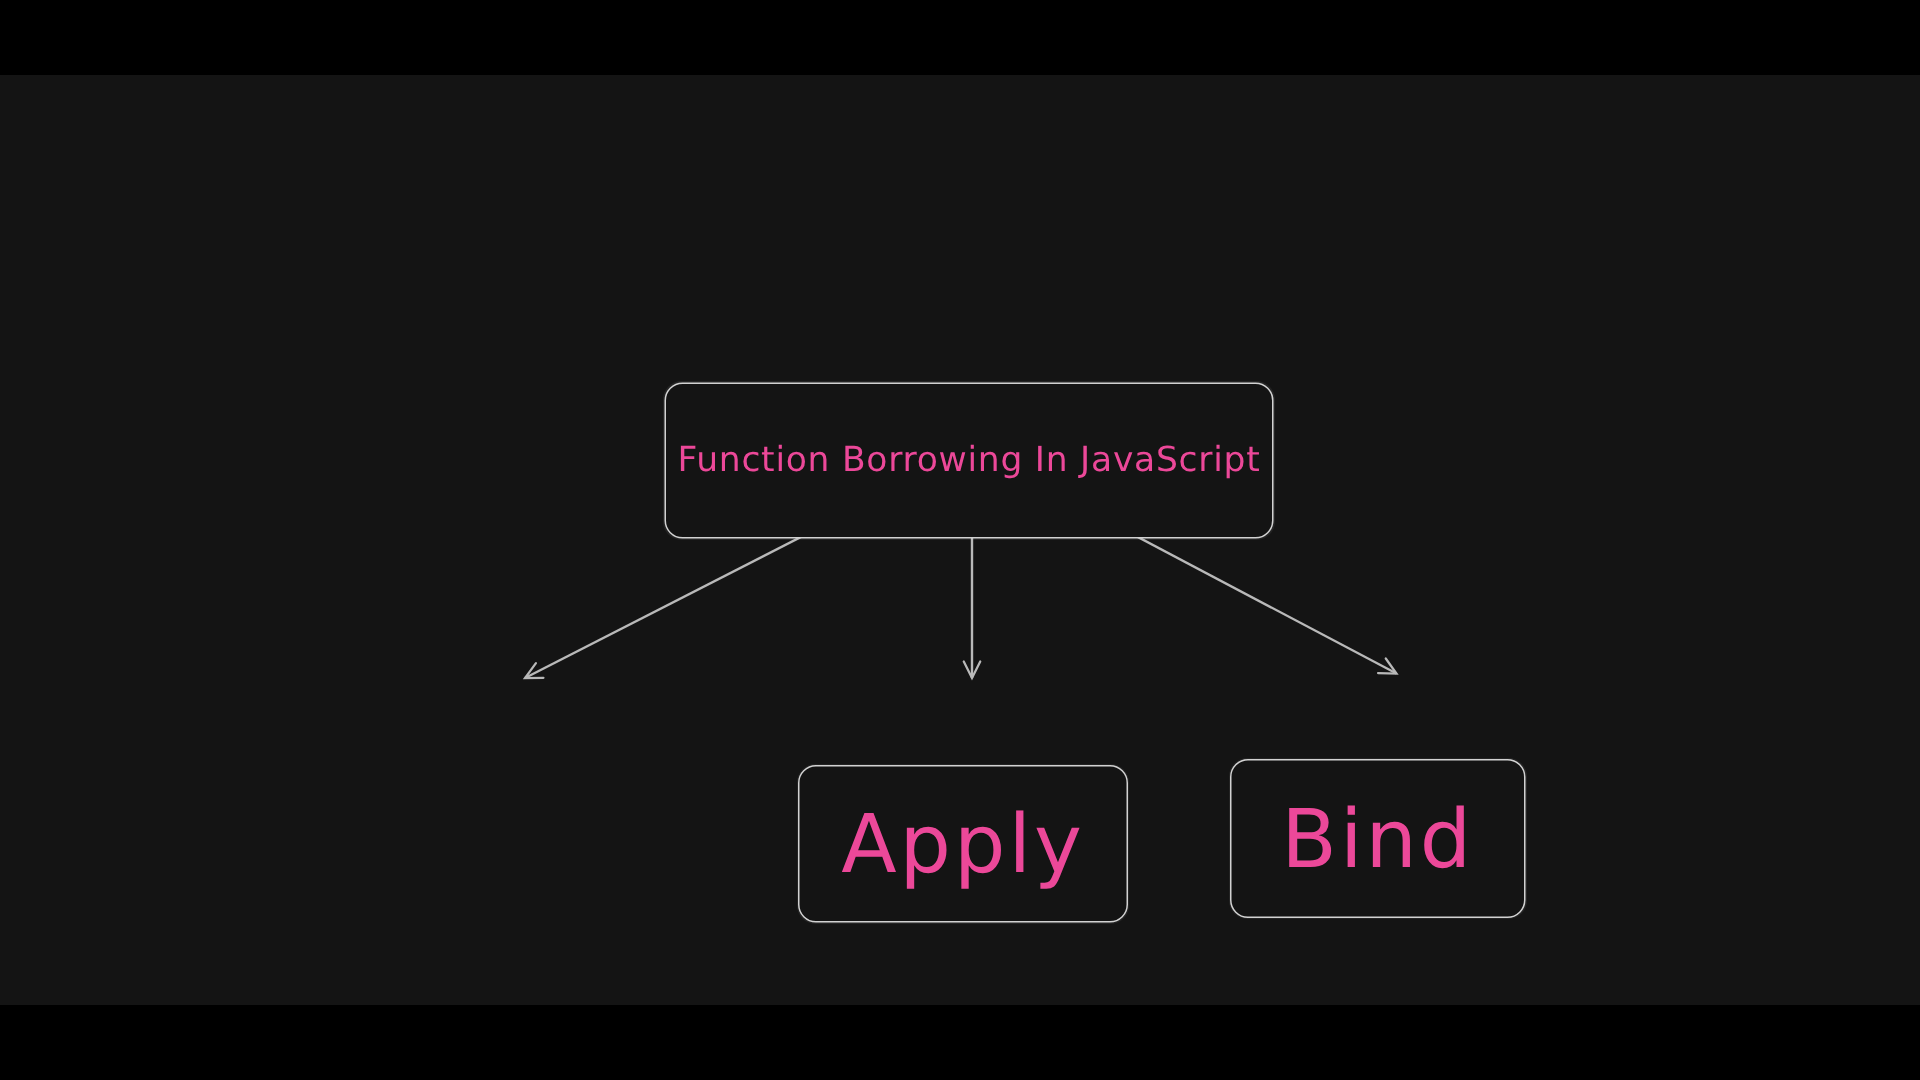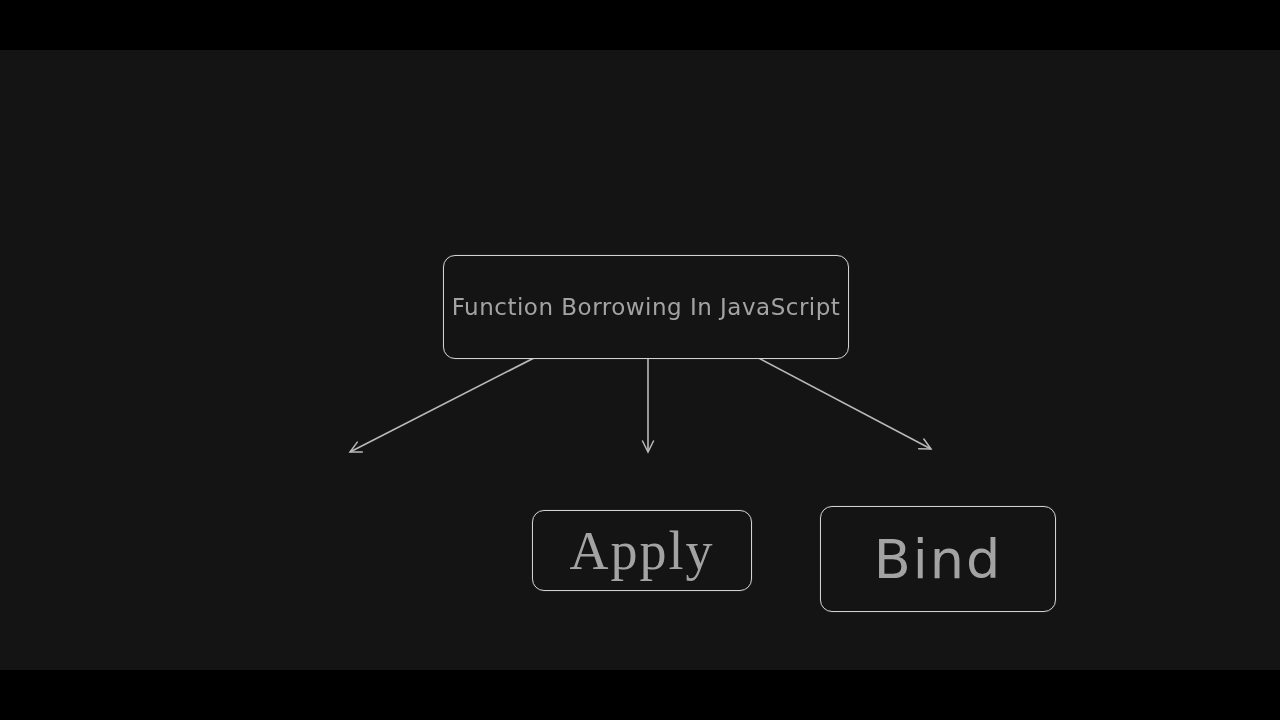--- a/index.html
+++ b/index.html
@@ -33,38 +33,38 @@
   }
   .node {
     position: absolute;
     box-sizing: border-box;
     border: 1.6px solid #d2d2d2;
     border-radius: 12px;
     background: #141414;
     display: flex;
     align-items: center;
     justify-content: center;
-    color: #a3a3a3;
+    color: #ec4899;
     box-shadow: 0 0 0.5px 0.5px rgba(255,255,255,0.08);
   }
   .node.title-node {
     left: 443px;
     top: 205px;
     width: 406px;
     height: 104px;
     font-size: 23px;
     letter-spacing: 0.5px;
   }
   .node.child-node {
     font-size: 54px;
     letter-spacing: 2px;
   }
   .node.call-node  { left: 237px; top: 459px; width: 234px; height: 105px; }
-  .node.apply-node { left: 532px; top: 460px; width: 220px; height: 81px; font-family: Liberation Serif, serif; }
-  .node.bind-node  { left: 820px; top: 456px; width: 236px; height: 106px; justify-content: center; }
+  .node.apply-node { left: 532px; top: 460px; width: 220px; height: 105px; }
+  .node.bind-node  { left: 820px; top: 456px; width: 197px; height: 106px; justify-content: center; }
   .edges-layer {
     position: absolute;
     left: 0;
     top: 0;
     width: 1280px;
     height: 720px;
     pointer-events: none;
   }
 </style>
 </head>

